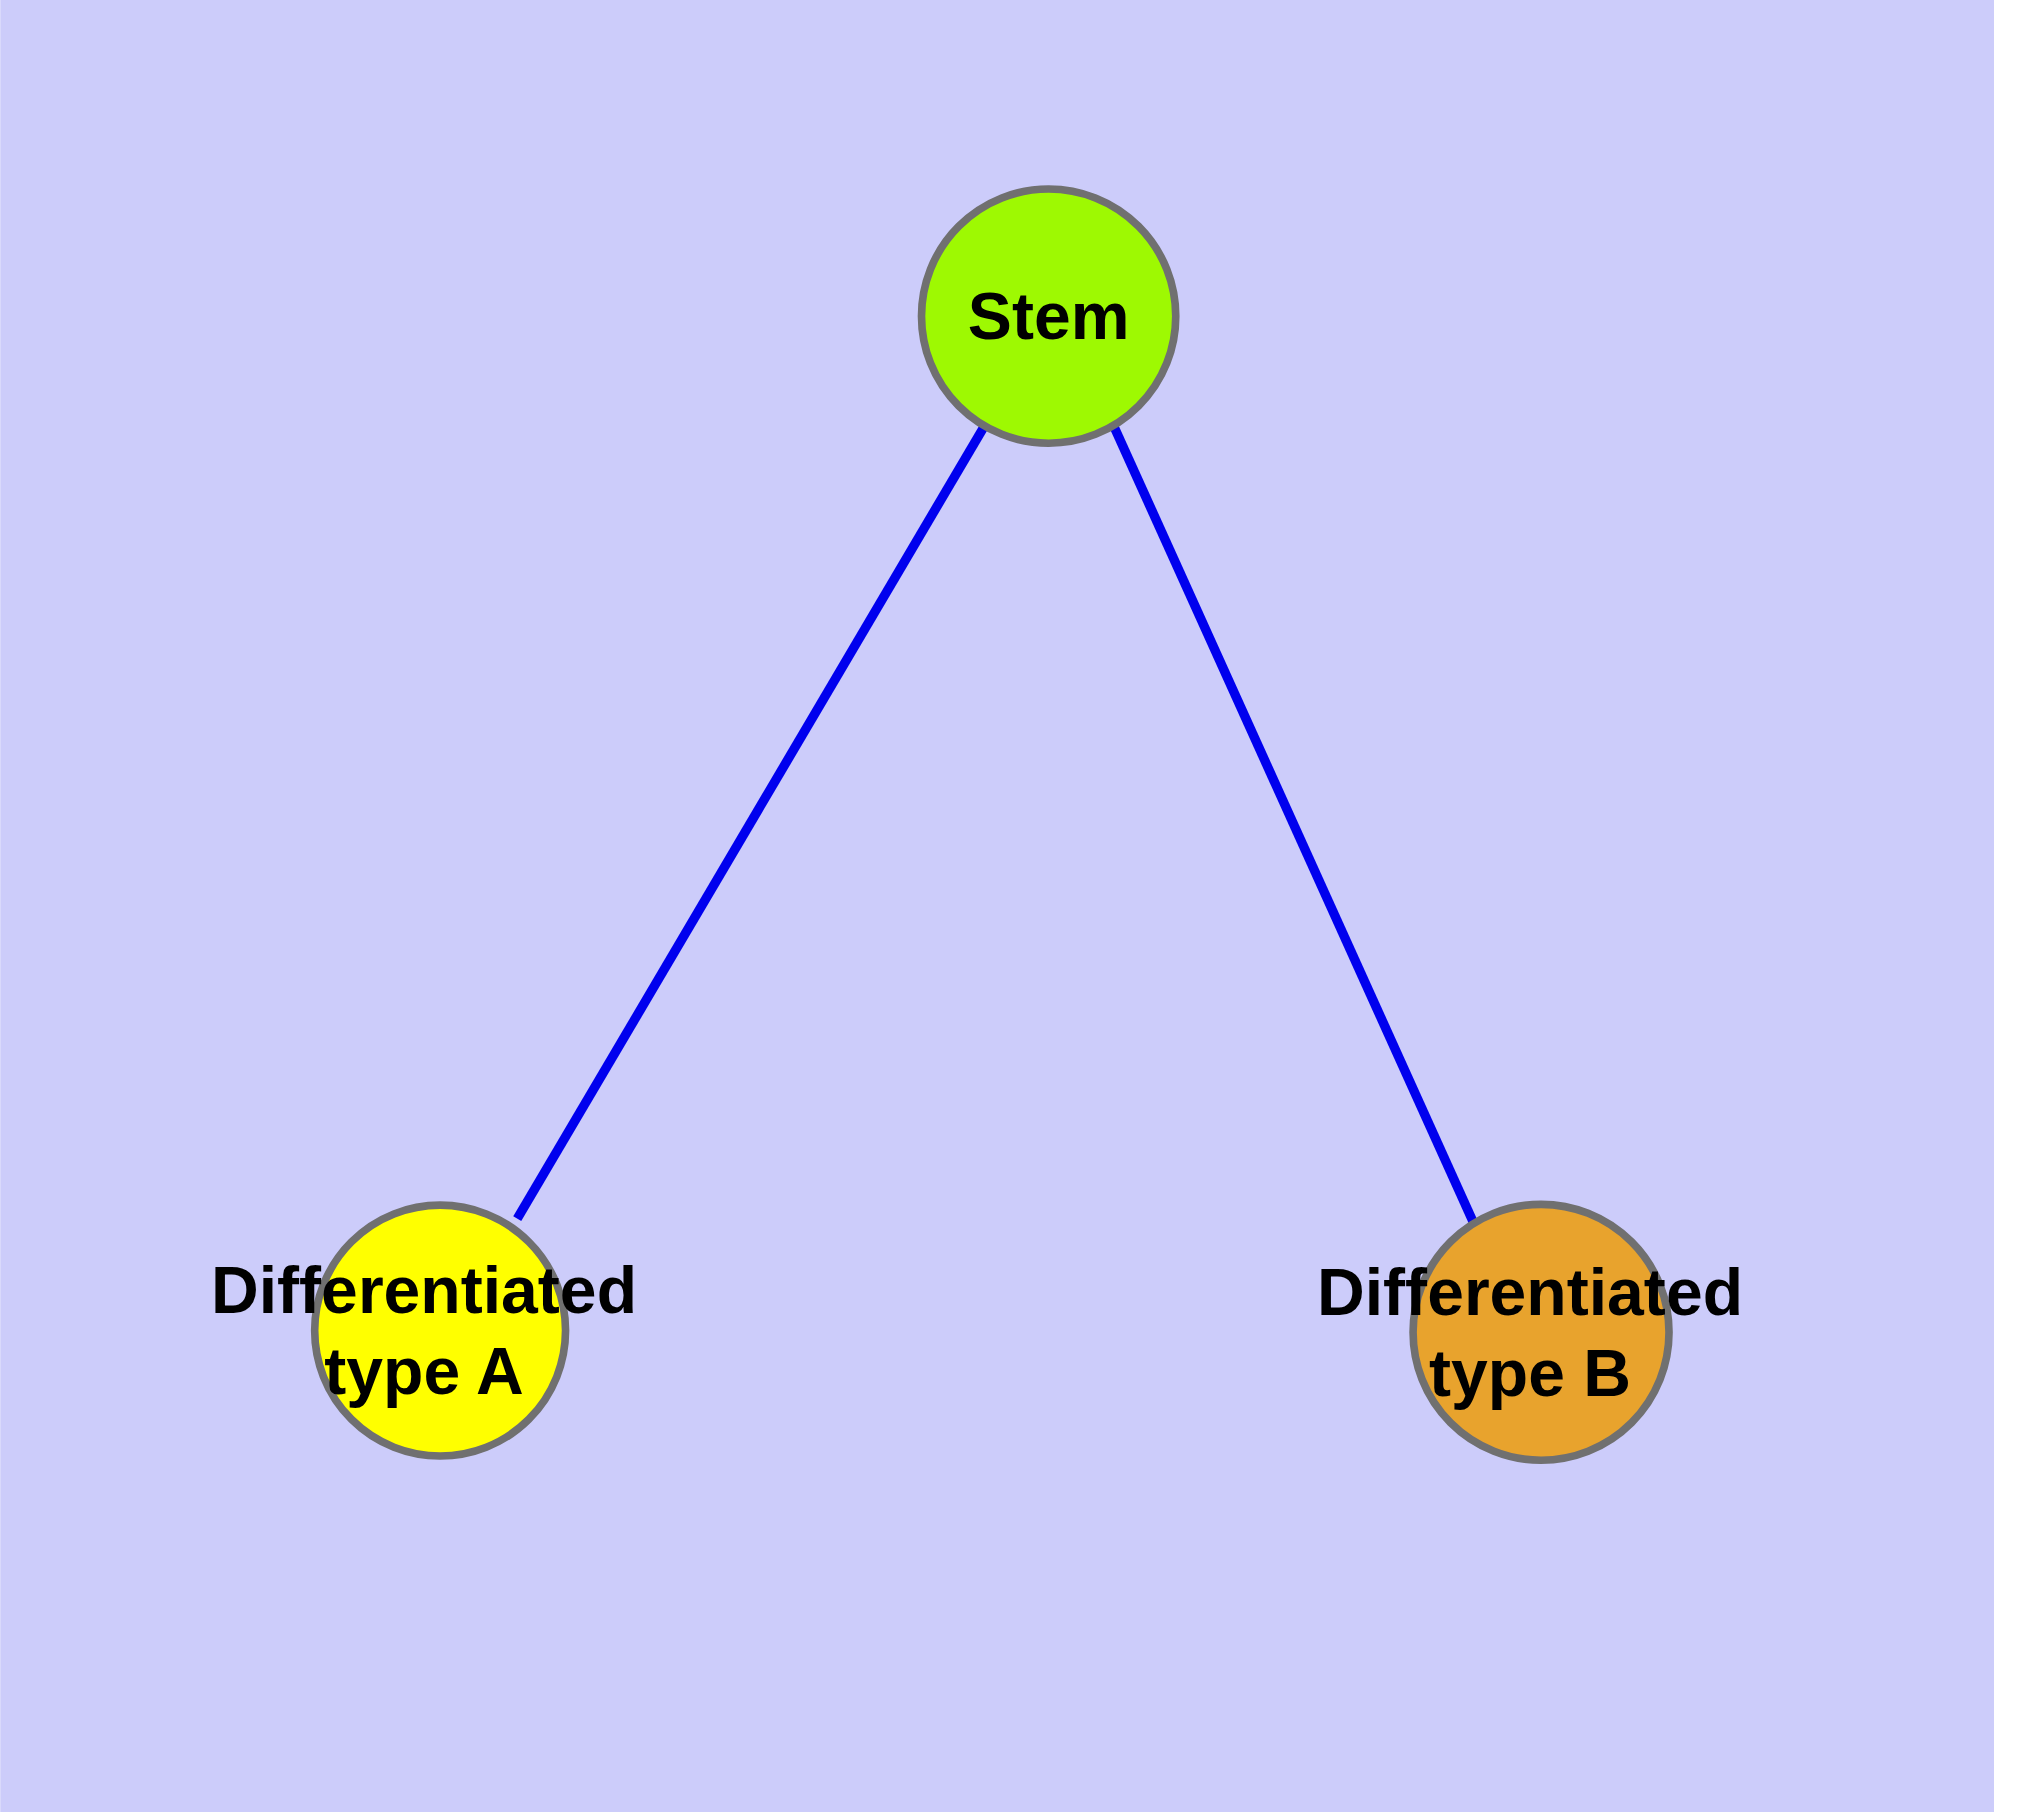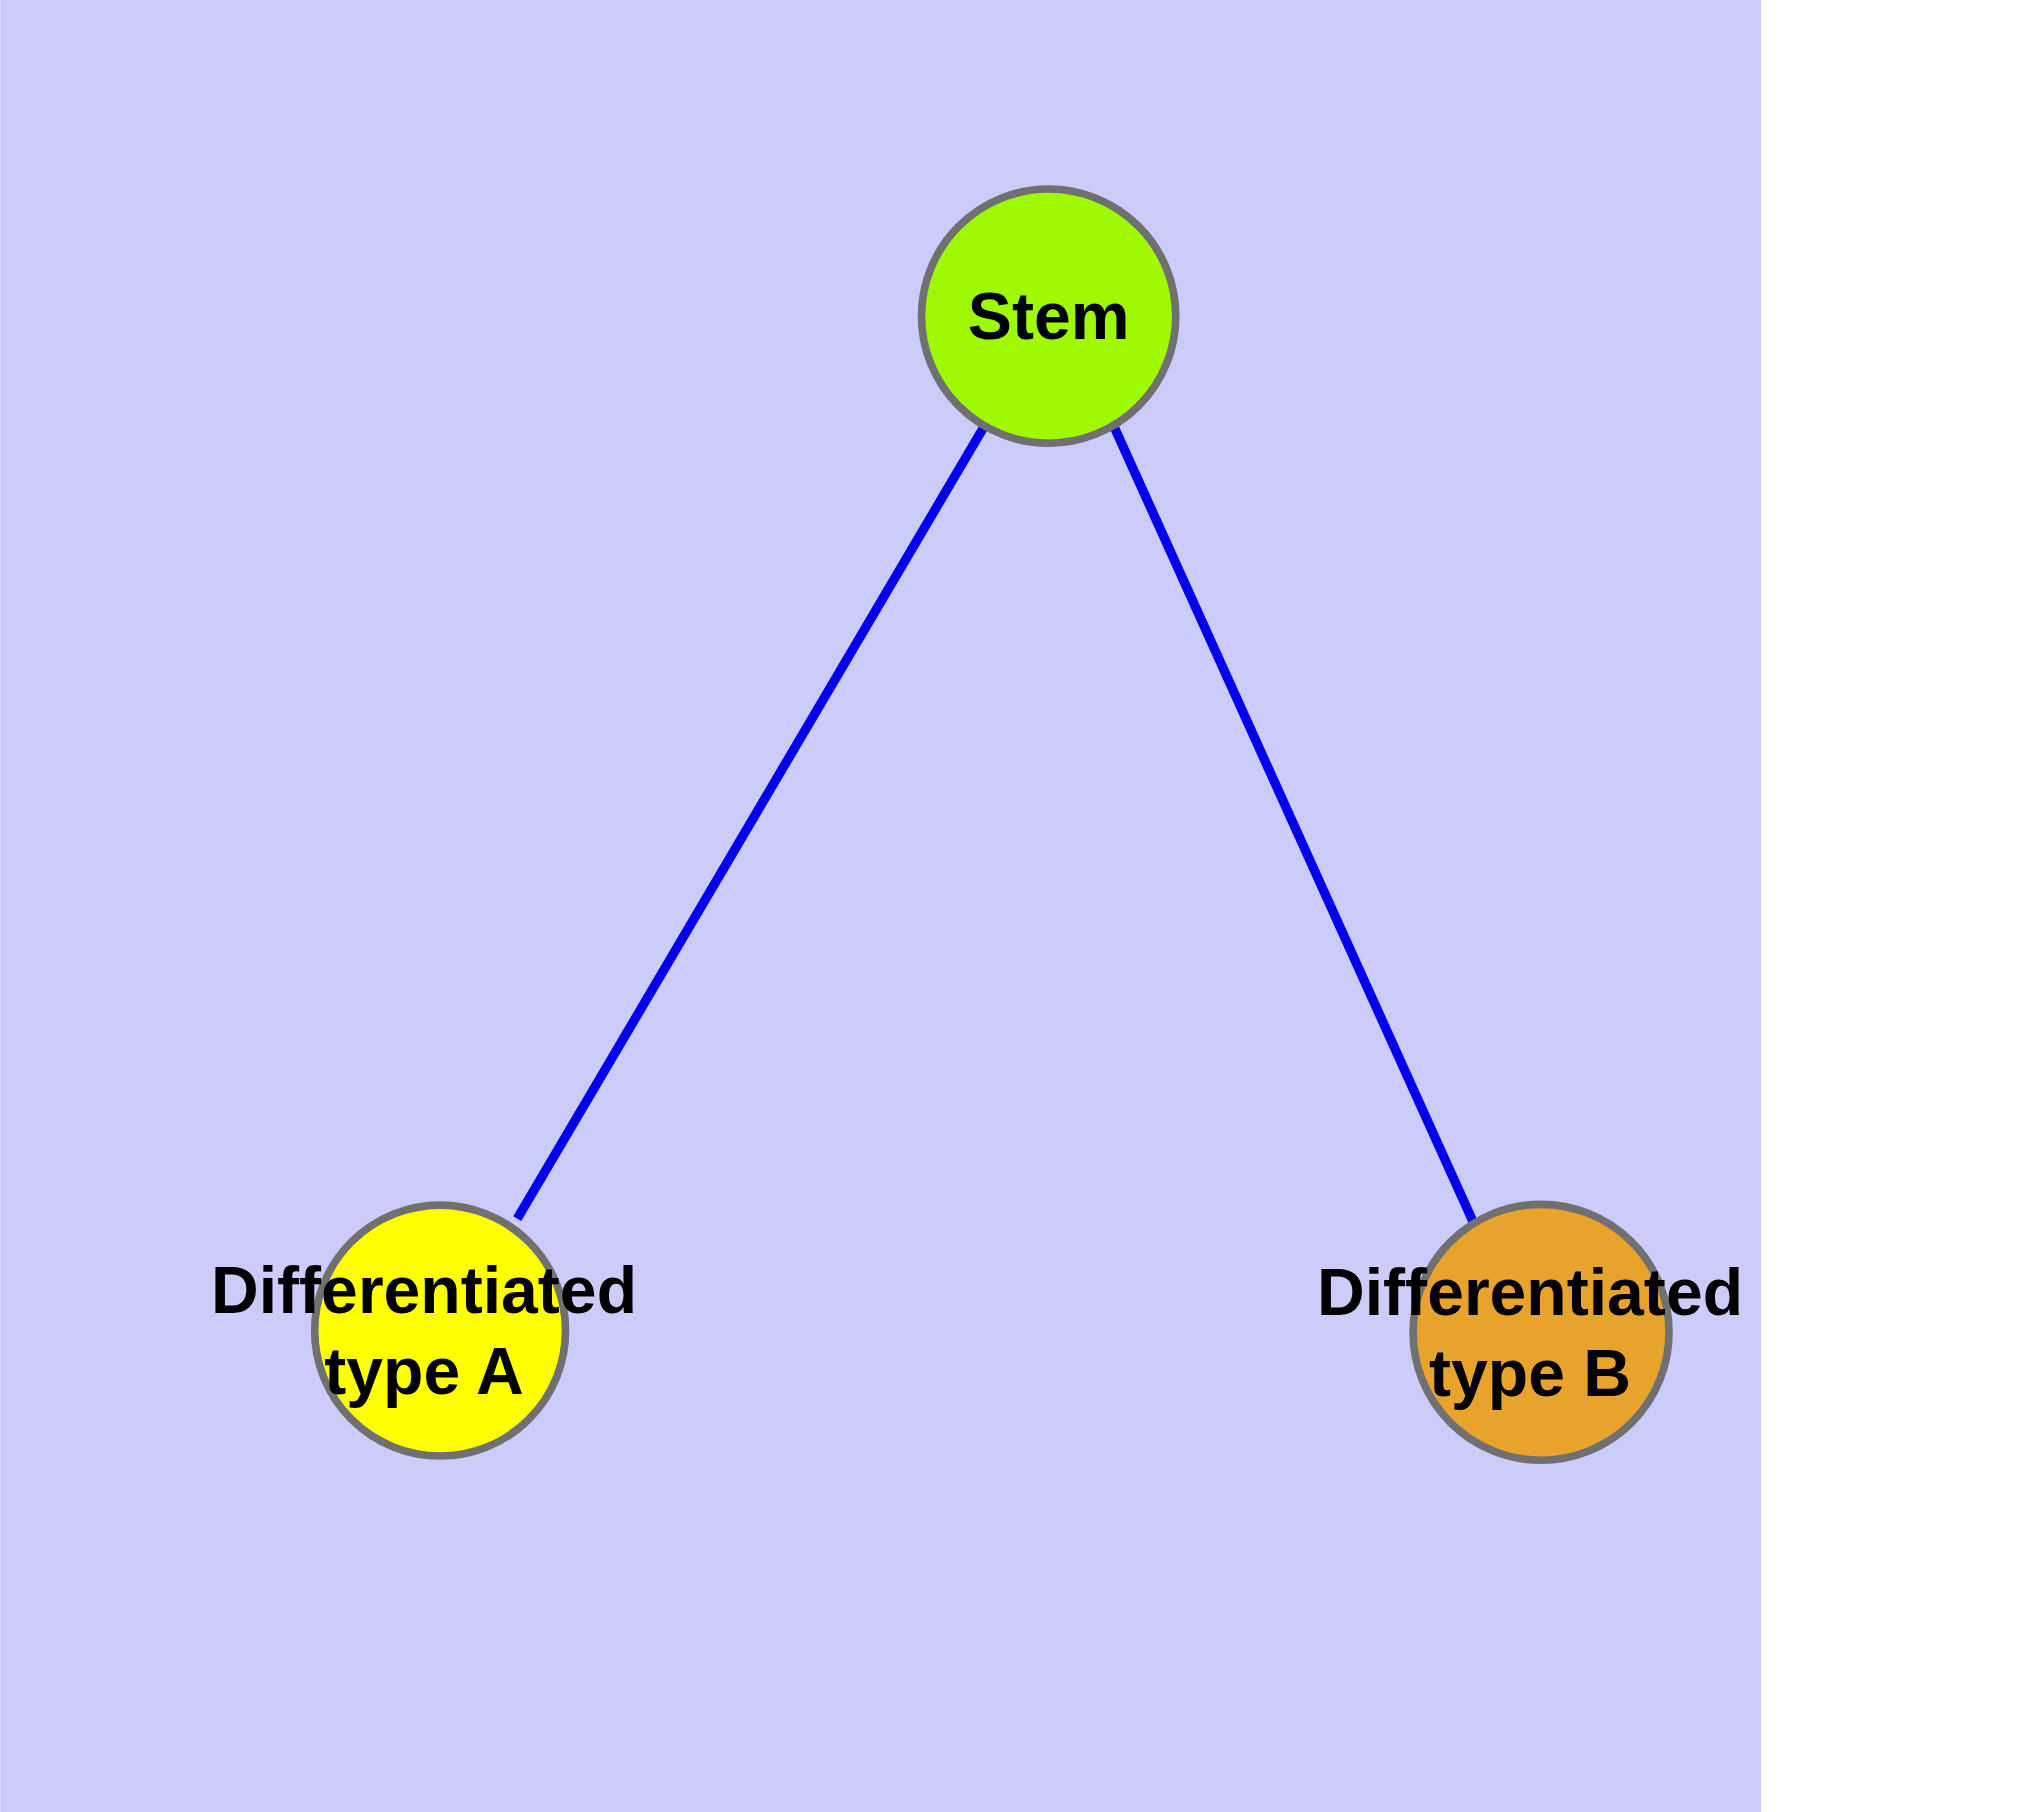--- a/index.html
+++ b/index.html
@@ -29,21 +29,21 @@
     font-family: "Liberation Sans", sans-serif;
     font-weight: bold;
     fill: #000000;
     text-anchor: middle;
     dominant-baseline: alphabetic;
   }
 </style>
 </head>
 <body>
 
-<div id="diagram-root" style="width: 1761px; height: 1812px;">
+<div id="diagram-root" style="width: 1994px; height: 1812px;">
   <svg id="graph-svg" viewBox="0 0 2384 2138" xmlns="http://www.w3.org/2000/svg" style="width: 2021px; height: 1812px;">
 
     <rect id="bg-rect" x="0" y="0" width="2384" height="2138" fill="#CCCCFA"></rect>
 
     <g id="edge-layer">
         <line class="edge-line" x1="1161" y1="503" x2="610" y2="1438" stroke="#0000EE" stroke-width="11"></line>
         <line class="edge-line" x1="1314" y1="503" x2="1738" y2="1442" stroke="#0000EE" stroke-width="11"></line>
       </g>
     <g id="node-layer">
         <circle class="node-circle" cx="1237" cy="373" r="150" fill="#9EF902" stroke="#707070" stroke-width="9"></circle>

